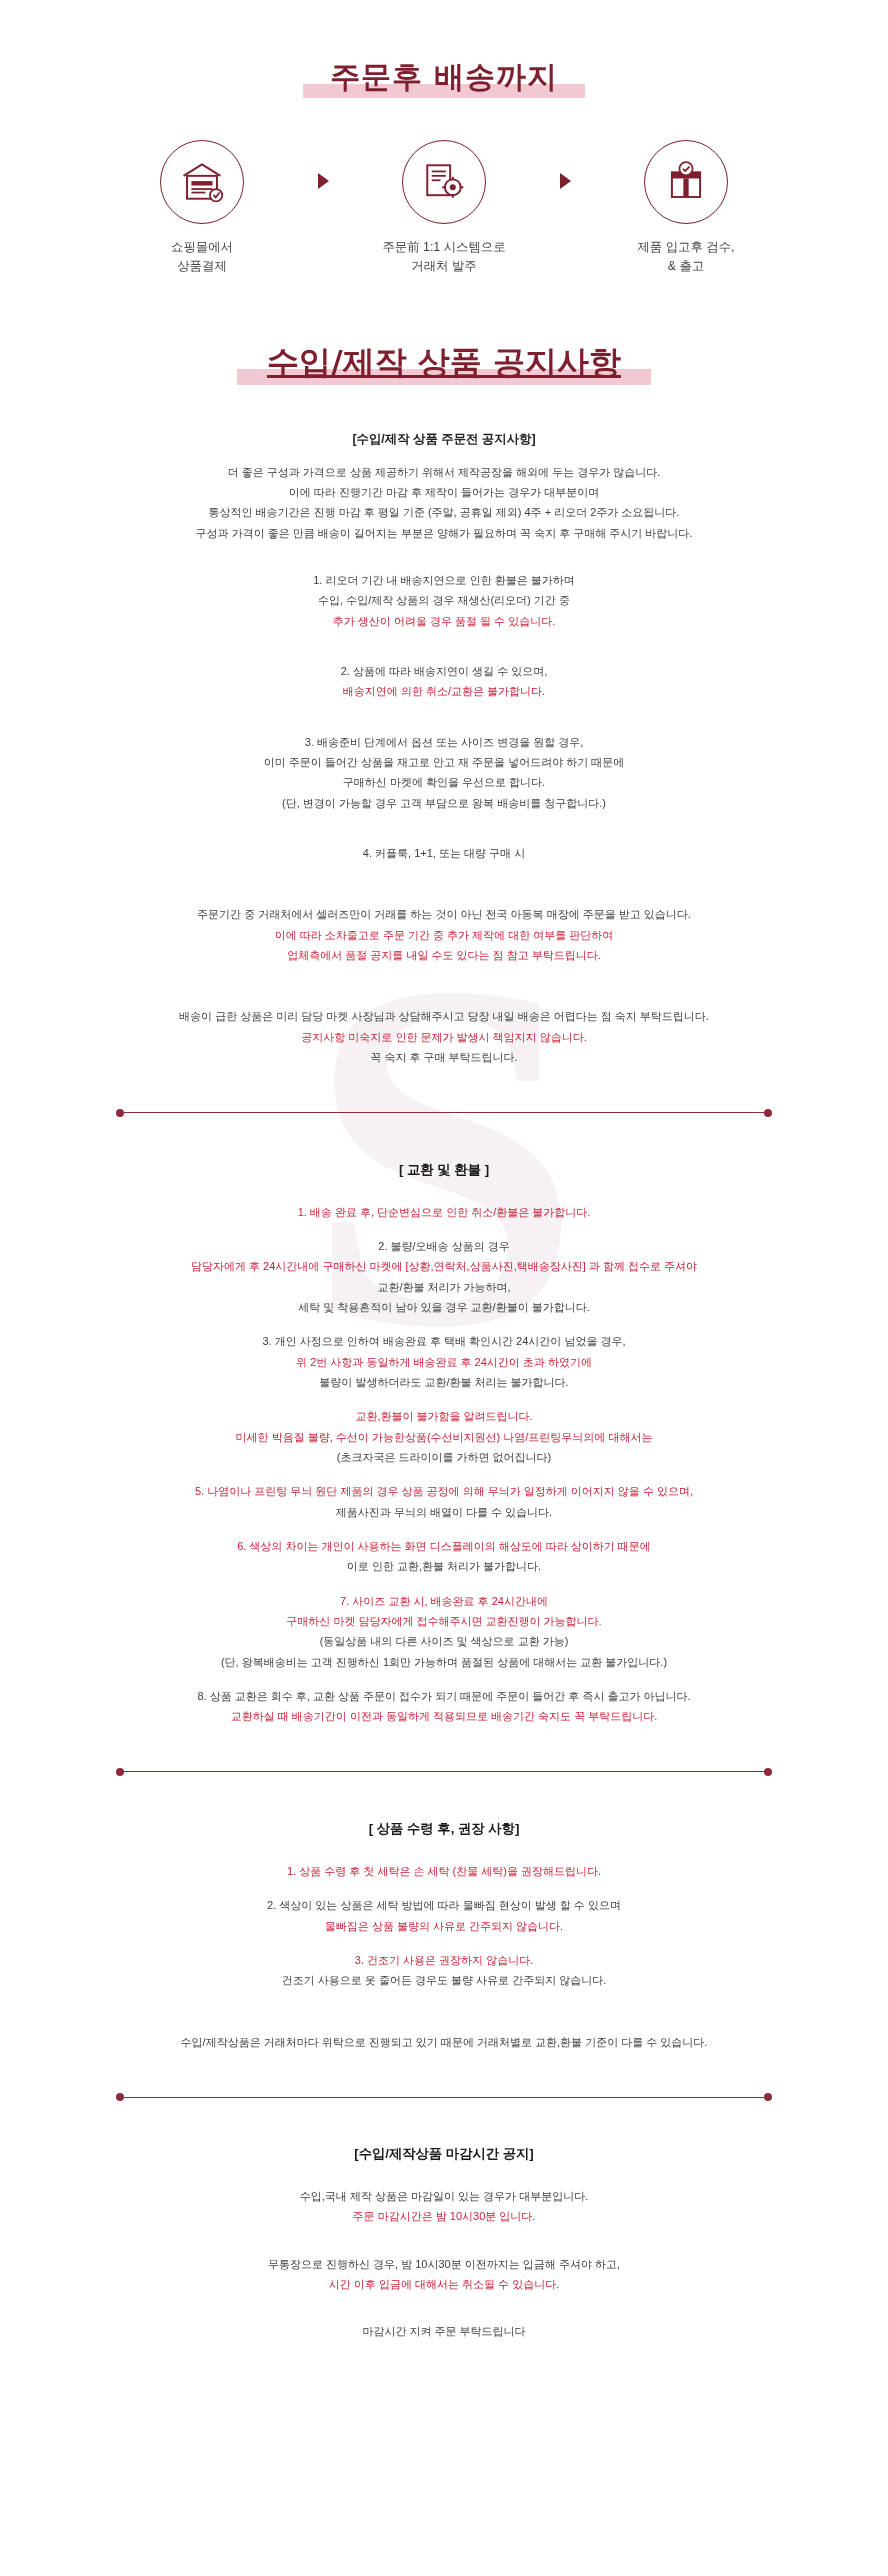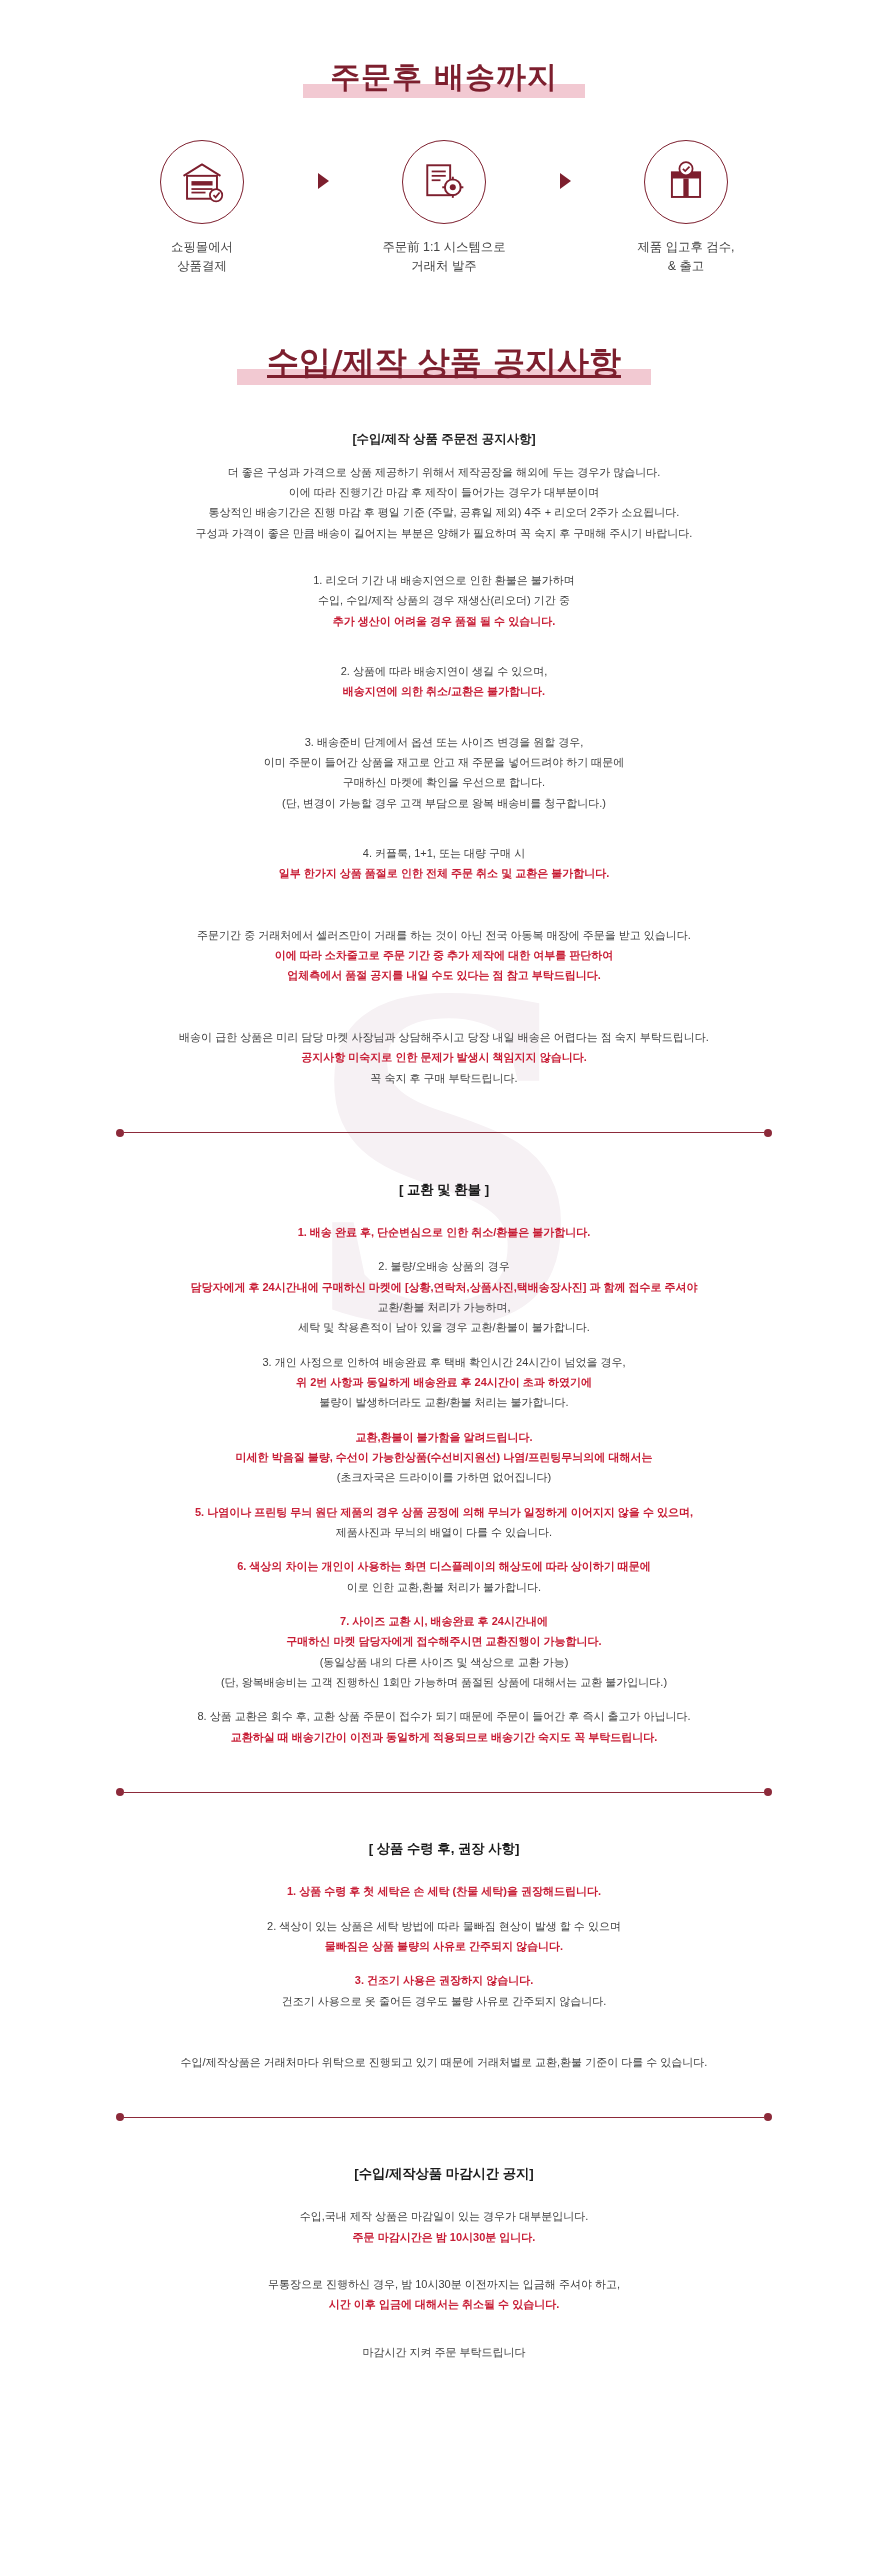--- a/index.html
+++ b/index.html
@@ -141,21 +141,21 @@
   }
   .block-title {
     font-weight: bold;
     font-size: 12.4px;
     color: #222222;
     margin-bottom: 10.7px;
   }
   .gap-s { height: 16px; }
   .gap-m { height: 27px; }
   .gap-l { height: 41px; }
-  .red { color: #c81e36; font-weight: bold; }
+  .red { color: #c81e36; font-weight: normal; }
 
   
   .divider {
     display: flex;
     align-items: center;
     justify-content: center;
     margin: 41px 0;
   }
   .divider .line {
     width: 640px;
@@ -292,21 +292,20 @@
         <div>3. 배송준비 단계에서 옵션 또는 사이즈 변경을 원할 경우,</div>
         <div>이미 주문이 들어간 상품을 재고로 안고 재 주문을 넣어드려야 하기 때문에</div>
         <div>구매하신 마켓에 확인을 우선으로 합니다.</div>
         <div>(단, 변경이 가능할 경우 고객 부담으로 왕복 배송비를 청구합니다.)</div>
       </div>
 
       <div class="gap-s"></div>
 
       <div class="item">
         <div>4. 커플룩, 1+1, 또는 대량 구매 시</div>
-        <div class="red">일부 한가지 상품 품절로 인한 전체 주문 취소 및 교환은 불가합니다.</div>
       </div>
 
       <div class="gap-m"></div>
 
       <div>
         <div>주문기간 중 거래처에서 셀러즈만이 거래를 하는 것이 아닌 전국 아동복 매장에 주문을 받고 있습니다.</div>
         <div class="red">이에 따라 소차줄고로 주문 기간 중 추가 제작에 대한 여부를 판단하여</div>
         <div class="red">업체측에서 품절 공지를 내일 수도 있다는 점 참고 부탁드립니다.</div>
       </div>
 

